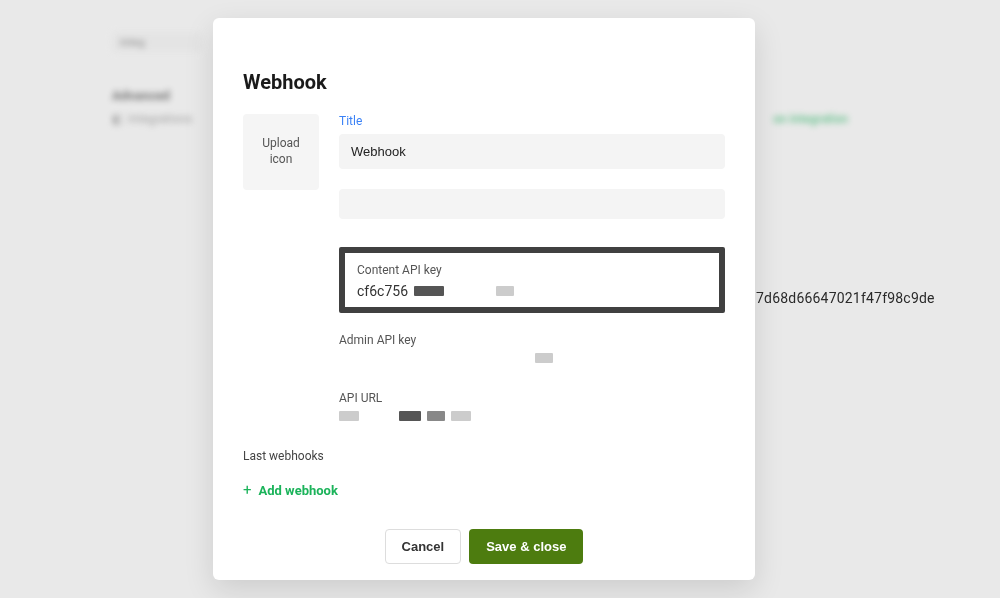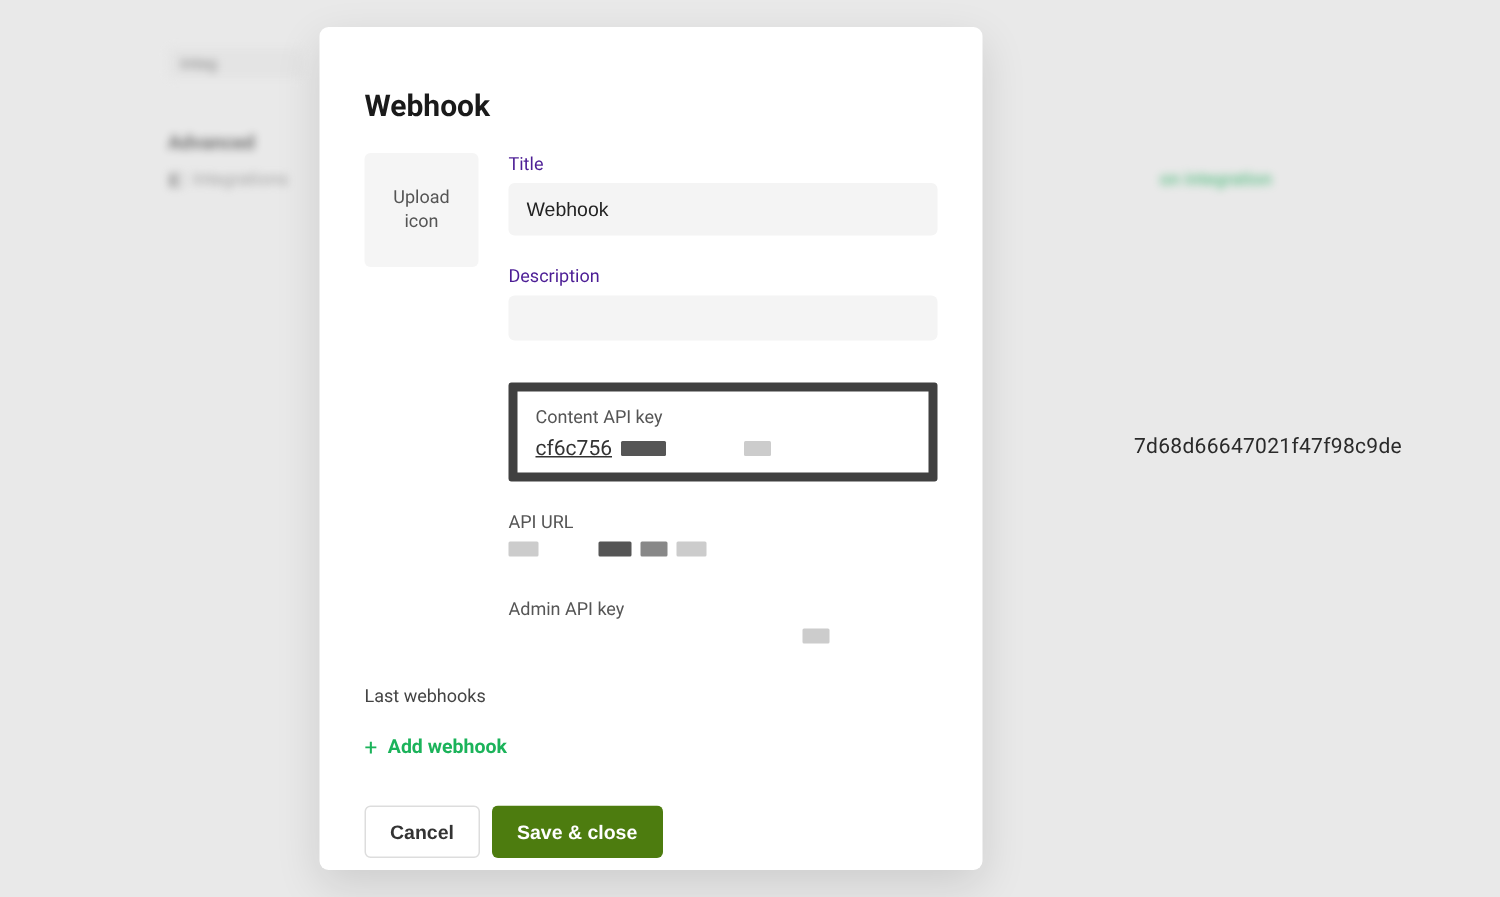--- a/index.html
+++ b/index.html
@@ -26,46 +26,46 @@
       position: absolute; top: 112px; left: 112px;
       font-size: 12px; color: #7a7a7a; display: flex; align-items: center; gap: 5px;
     }
     .bg-green {
       position: absolute; top: 112px; right: 152px;
       font-size: 12px; color: #27ae60; font-weight: 600;
     }
     .modal {
       position: absolute;
       left: 213px; top: 18px;
-      width: 442px; height: 562px;
+      width: 542px; height: 562px;
       background: #fff; border-radius: 6px;
       box-shadow: 0 10px 30px rgba(0,0,0,0.12);
-      padding: 40px 30px 22px 30px;
+      padding: 52px 30px 22px 30px;
       display: flex; flex-direction: column;
       z-index: 10;
     }
     .modal-title { font-size: 20px; font-weight: 700; color: #1a1a1a; margin-bottom: 20px; }
     .form-row { display: flex; gap: 20px; margin-bottom: 20px; }
     .upload-box {
       width: 76px; height: 76px; background: #f5f5f5; border-radius: 4px;
       display: flex; flex-direction: column; align-items: center; justify-content: center;
       font-size: 12px; color: #555; line-height: 1.3; text-align: left;
       cursor: pointer;
     }
     .form-col { flex: 1; }
-    .field-label { font-size: 12px; color: #4c1d95; margin-bottom: 6px; display: block; }
+    .field-label { font-size: 12px; color: #3b82f6; margin-bottom: 6px; display: block; }
     .text-input {
       width: 100%; background: #f4f4f4; border: none; border-radius: 4px;
       padding: 10px 12px; font-size: 13px; color: #222;
     }
     .desc-input { height: 30px; }
     .api-section { margin-left: 96px; margin-top: 8px; }
     .api-block { margin-bottom: 28px; }
     .api-label { font-size: 12px; color: #555; margin-bottom: 6px; }
-    .api-value { font-size: 14px; color: #333; display: flex; align-items: center; gap: 6px; text-decoration: underline; }
+    .api-value { font-size: 14px; color: #333; display: flex; align-items: center; gap: 6px; }
     .redact { display: inline-block; height: 10px; background: #555; border-radius: 1px; }
     .redact.light { background: #ccc; }
     .redact.mid { background: #888; }
     .highlight-box {
       border: 6px solid #404040; border-radius: 2px;
       padding: 10px 12px 8px 12px; margin-bottom: 20px;
     }
     .overflow-key {
       position: absolute; left: 756px; top: 290px;
       font-size: 14px; color: #2a2a2a; z-index: 5;
@@ -73,21 +73,21 @@
     }
     .webhooks-row { display: flex; margin-top: auto; margin-bottom: 18px; font-size: 12px; color: #444; }
     .webhooks-count { width: 210px; }
     .add-webhook {
       display: flex; align-items: center; gap: 7px;
       color: #1bb35a; font-size: 13px; font-weight: 700; cursor: pointer;
       margin-bottom: 30px;
     }
     .plus-icon { font-size: 15px; font-weight: 400; }
     .footer {
-      display: flex; justify-content: flex-start; gap: 8px;
+      display: flex; justify-content: center; gap: 8px;
       border-top: none;
     }
     .btn {
       padding: 9px 16px; border-radius: 4px; font-size: 13px; font-weight: 600;
       cursor: pointer; border: 1px solid transparent;
     }
     .btn-cancel { background: #fff; border-color: #ddd; color: #333; }
     .btn-save { background: #4d7c0f; color: #fff; }
   </style>
 </head>
@@ -110,52 +110,51 @@
 
   <div class="form-row">
     <div class="upload-box">
       <span>Upload</span>
       <span>icon</span>
     </div>
     <div class="form-col">
       <label class="field-label">Title</label>
       <input class="text-input" value="Webhook" style="">
       <div style="height:20px"></div>
-      <label class="field-label">Description</label>
       <input class="text-input desc-input" value="" style="">
     </div>
   </div>
 
   <div class="api-section">
     <div class="highlight-box">
       <div class="api-label">Content API key</div>
       <div class="api-value">
         <span>cf6c756</span>
         <span class="redact" style="width:30px"></span>
         <span style="width:40px"></span>
         <span class="redact light" style="width:18px"></span>
       </div>
     </div>
 
     <div class="api-block">
+      <div class="api-label">Admin API key</div>
+      <div class="api-value">
+        <span style="width:190px"></span>
+        <span class="redact light" style="width:18px"></span>
+      </div>
+    </div>
+
+    <div class="api-block">
       <div class="api-label">API URL</div>
       <div class="api-value">
         <span class="redact light" style="width:20px"></span>
         <span style="width:28px"></span>
         <span class="redact" style="width:22px"></span>
         <span class="redact mid" style="width:18px"></span>
         <span class="redact light" style="width:20px"></span>
-      </div>
-    </div>
-
-    <div class="api-block">
-      <div class="api-label">Admin API key</div>
-      <div class="api-value">
-        <span style="width:190px"></span>
-        <span class="redact light" style="width:18px"></span>
       </div>
     </div>
   </div>
 
   <div class="webhooks-row">
     <div>Last webhooks</div>
   </div>
 
   <div class="add-webhook">
     <span class="plus-icon">+</span>

